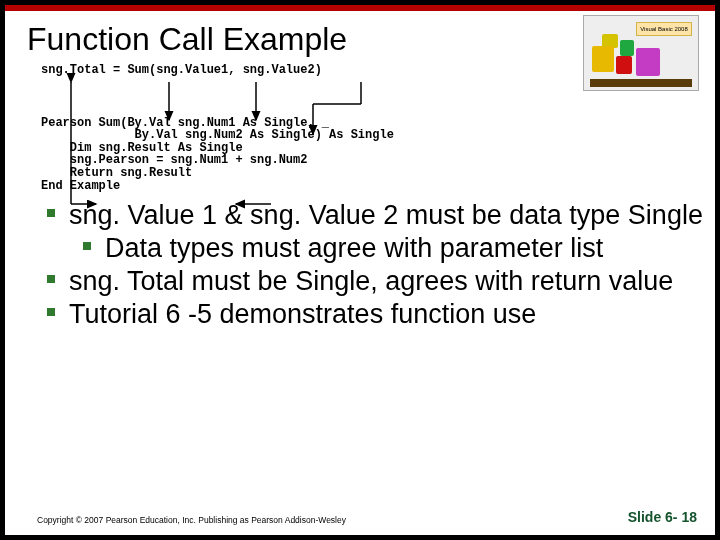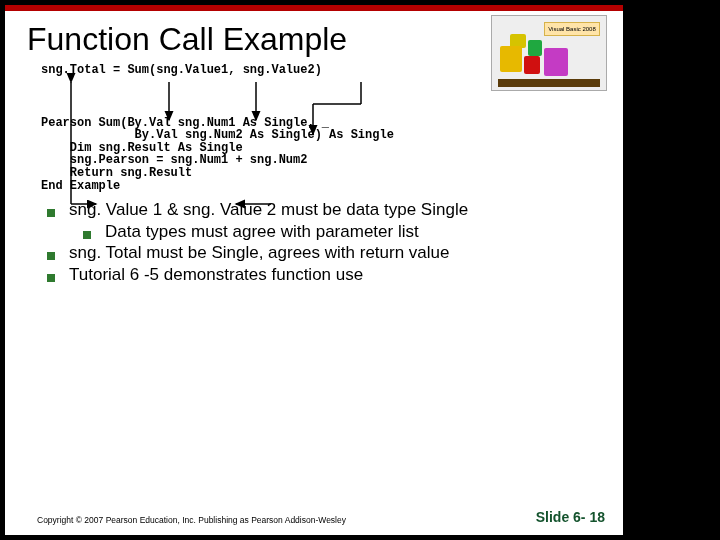--- a/index.html
+++ b/index.html
@@ -8,21 +8,21 @@
     width: 720px;
     height: 540px;
     background: #000;
     font-family: Arial, Helvetica, sans-serif;
     overflow: hidden;
   }
   .slide {
     position: absolute;
     left: 5px;
     top: 5px;
-    width: 618px;
+    width: 710px;
     height: 530px;
     background: #fff;
     box-sizing: border-box;
   }
   .topbar {
     height: 6px;
     background: #b40000;
   }
   .logo-box {
     position: absolute;
@@ -75,21 +75,21 @@
     position: absolute;
     left: 0; top: 0;
     overflow: visible;
     pointer-events: none;
   }
   .bullets {
     margin: 8px 12px 0 42px;
   }
   .b-item {
     position: relative;
-    font-size: 17px;
+    font-size: 27px;
     line-height: 1.15;
     padding-left: 22px;
     margin-bottom: 2px;
   }
   .b-item.sub {
     margin-left: 36px;
   }
   .sq {
     position: absolute;
     left: 0;

